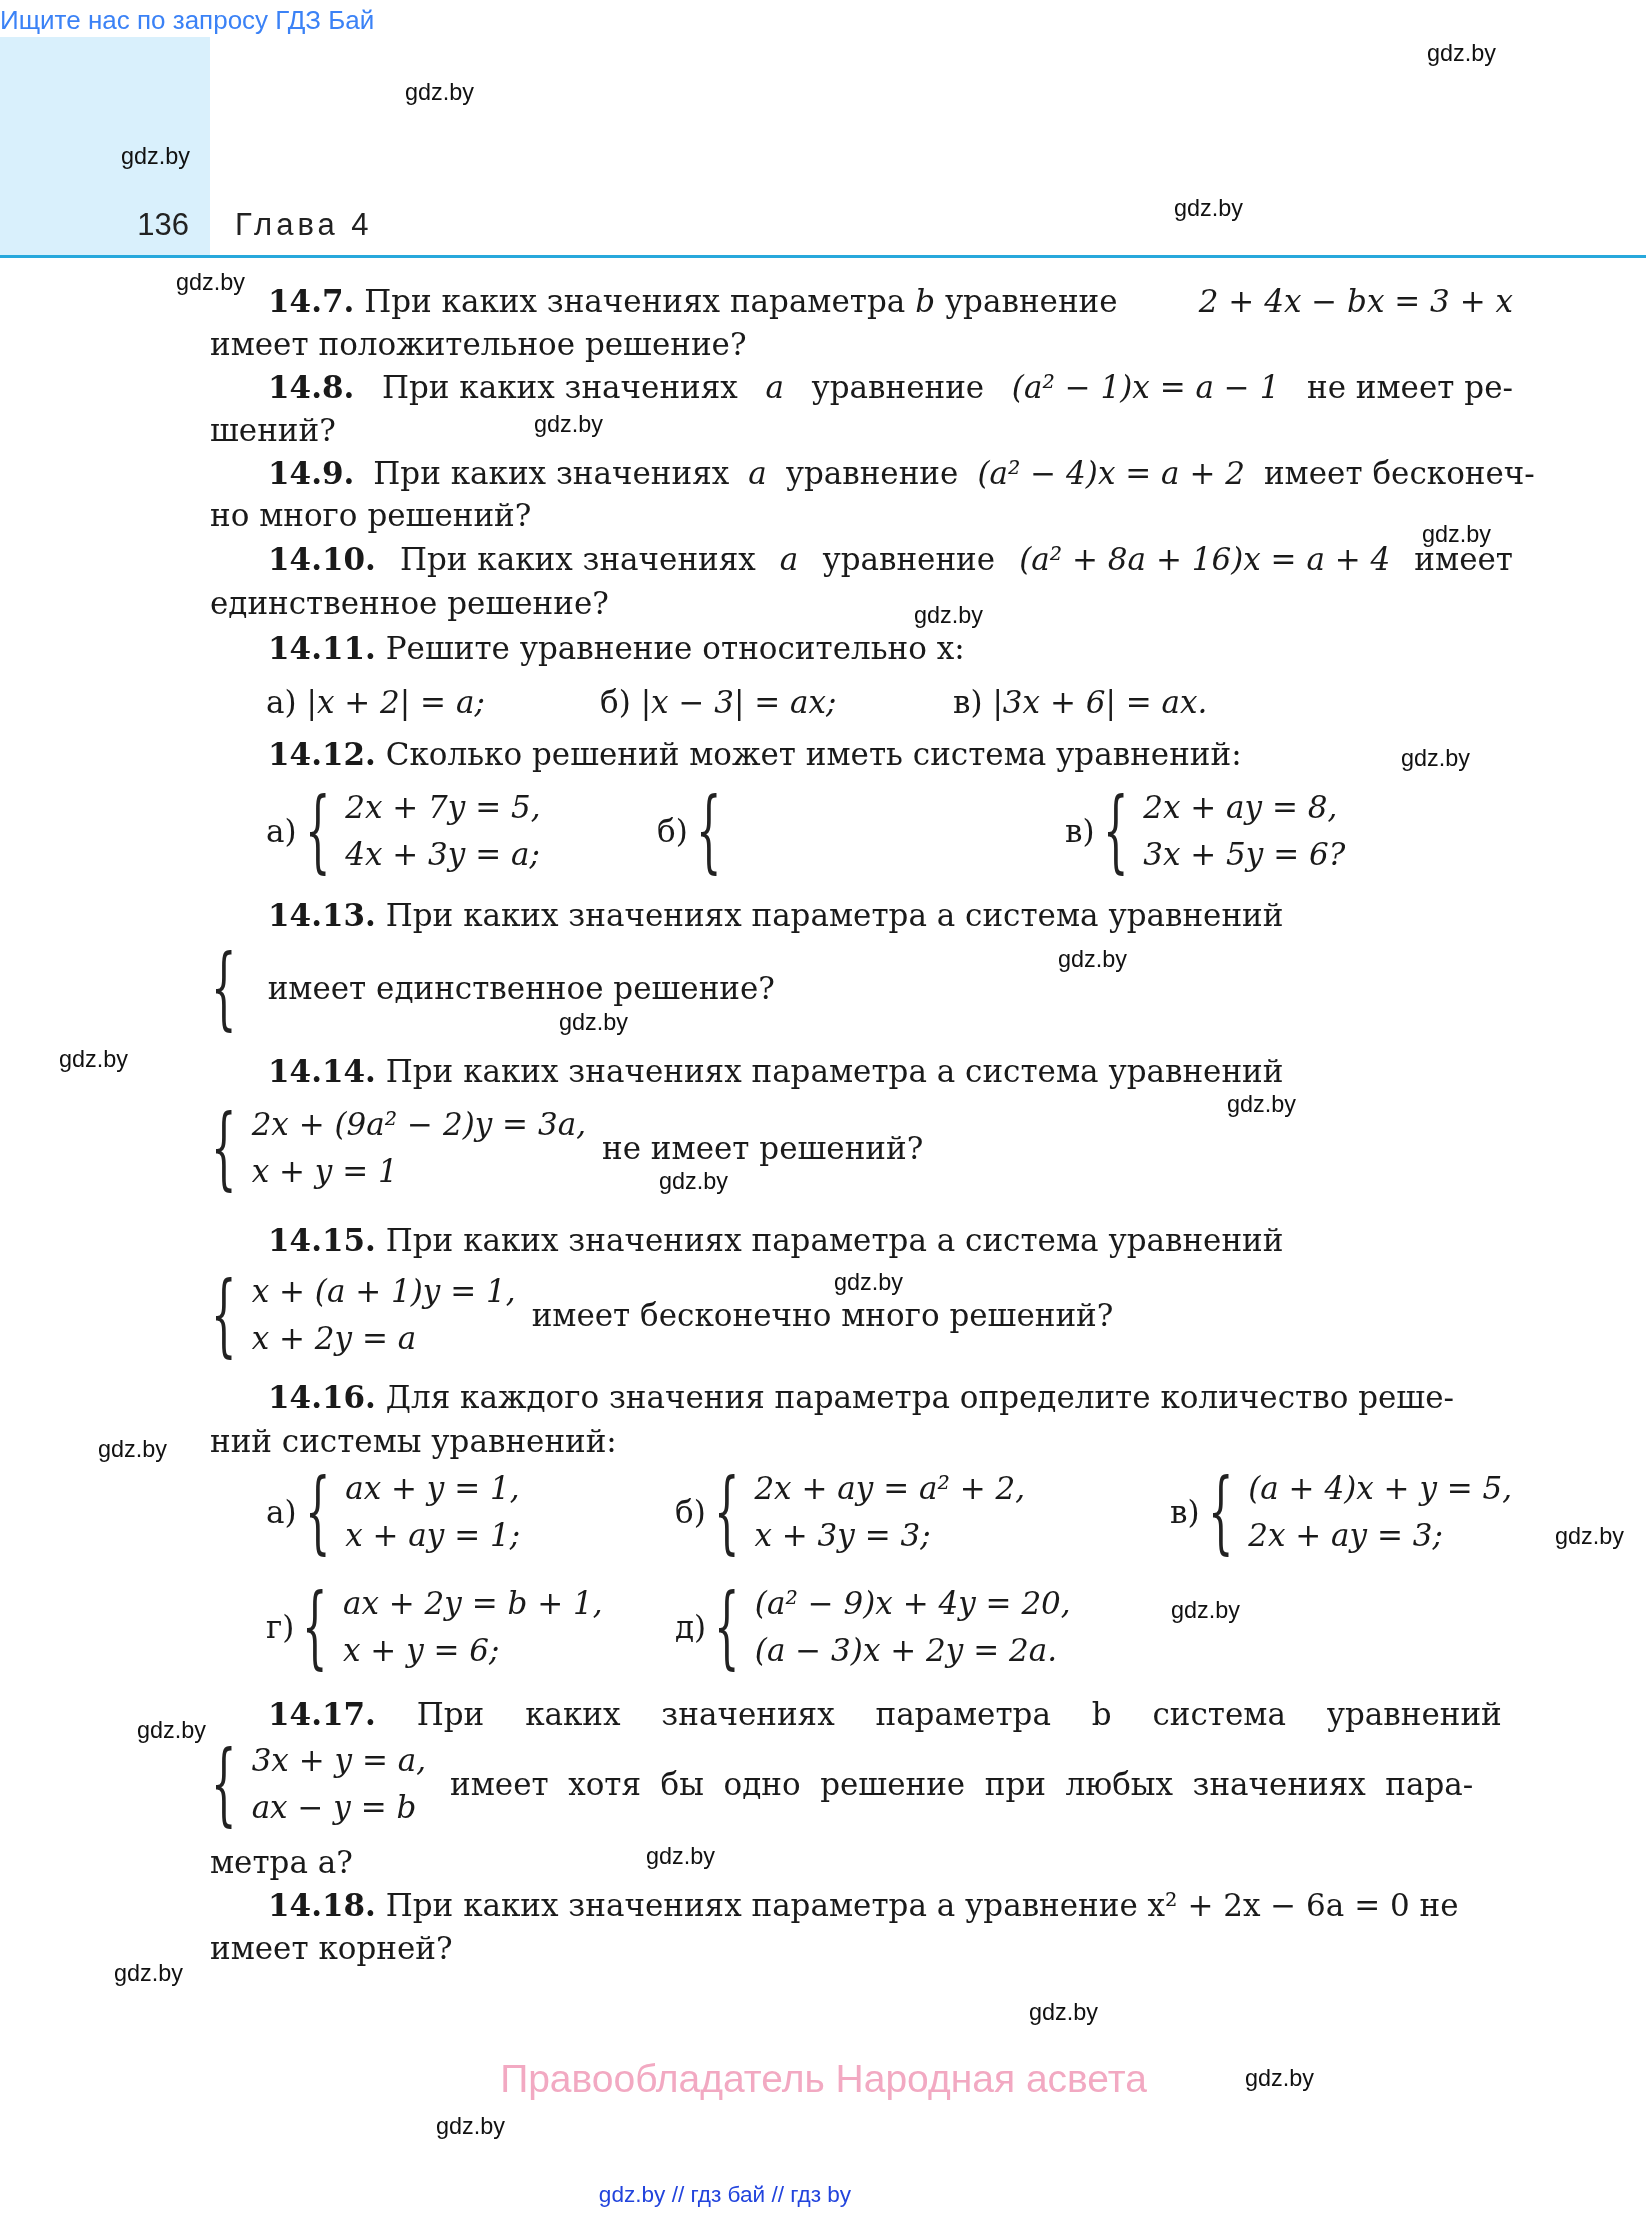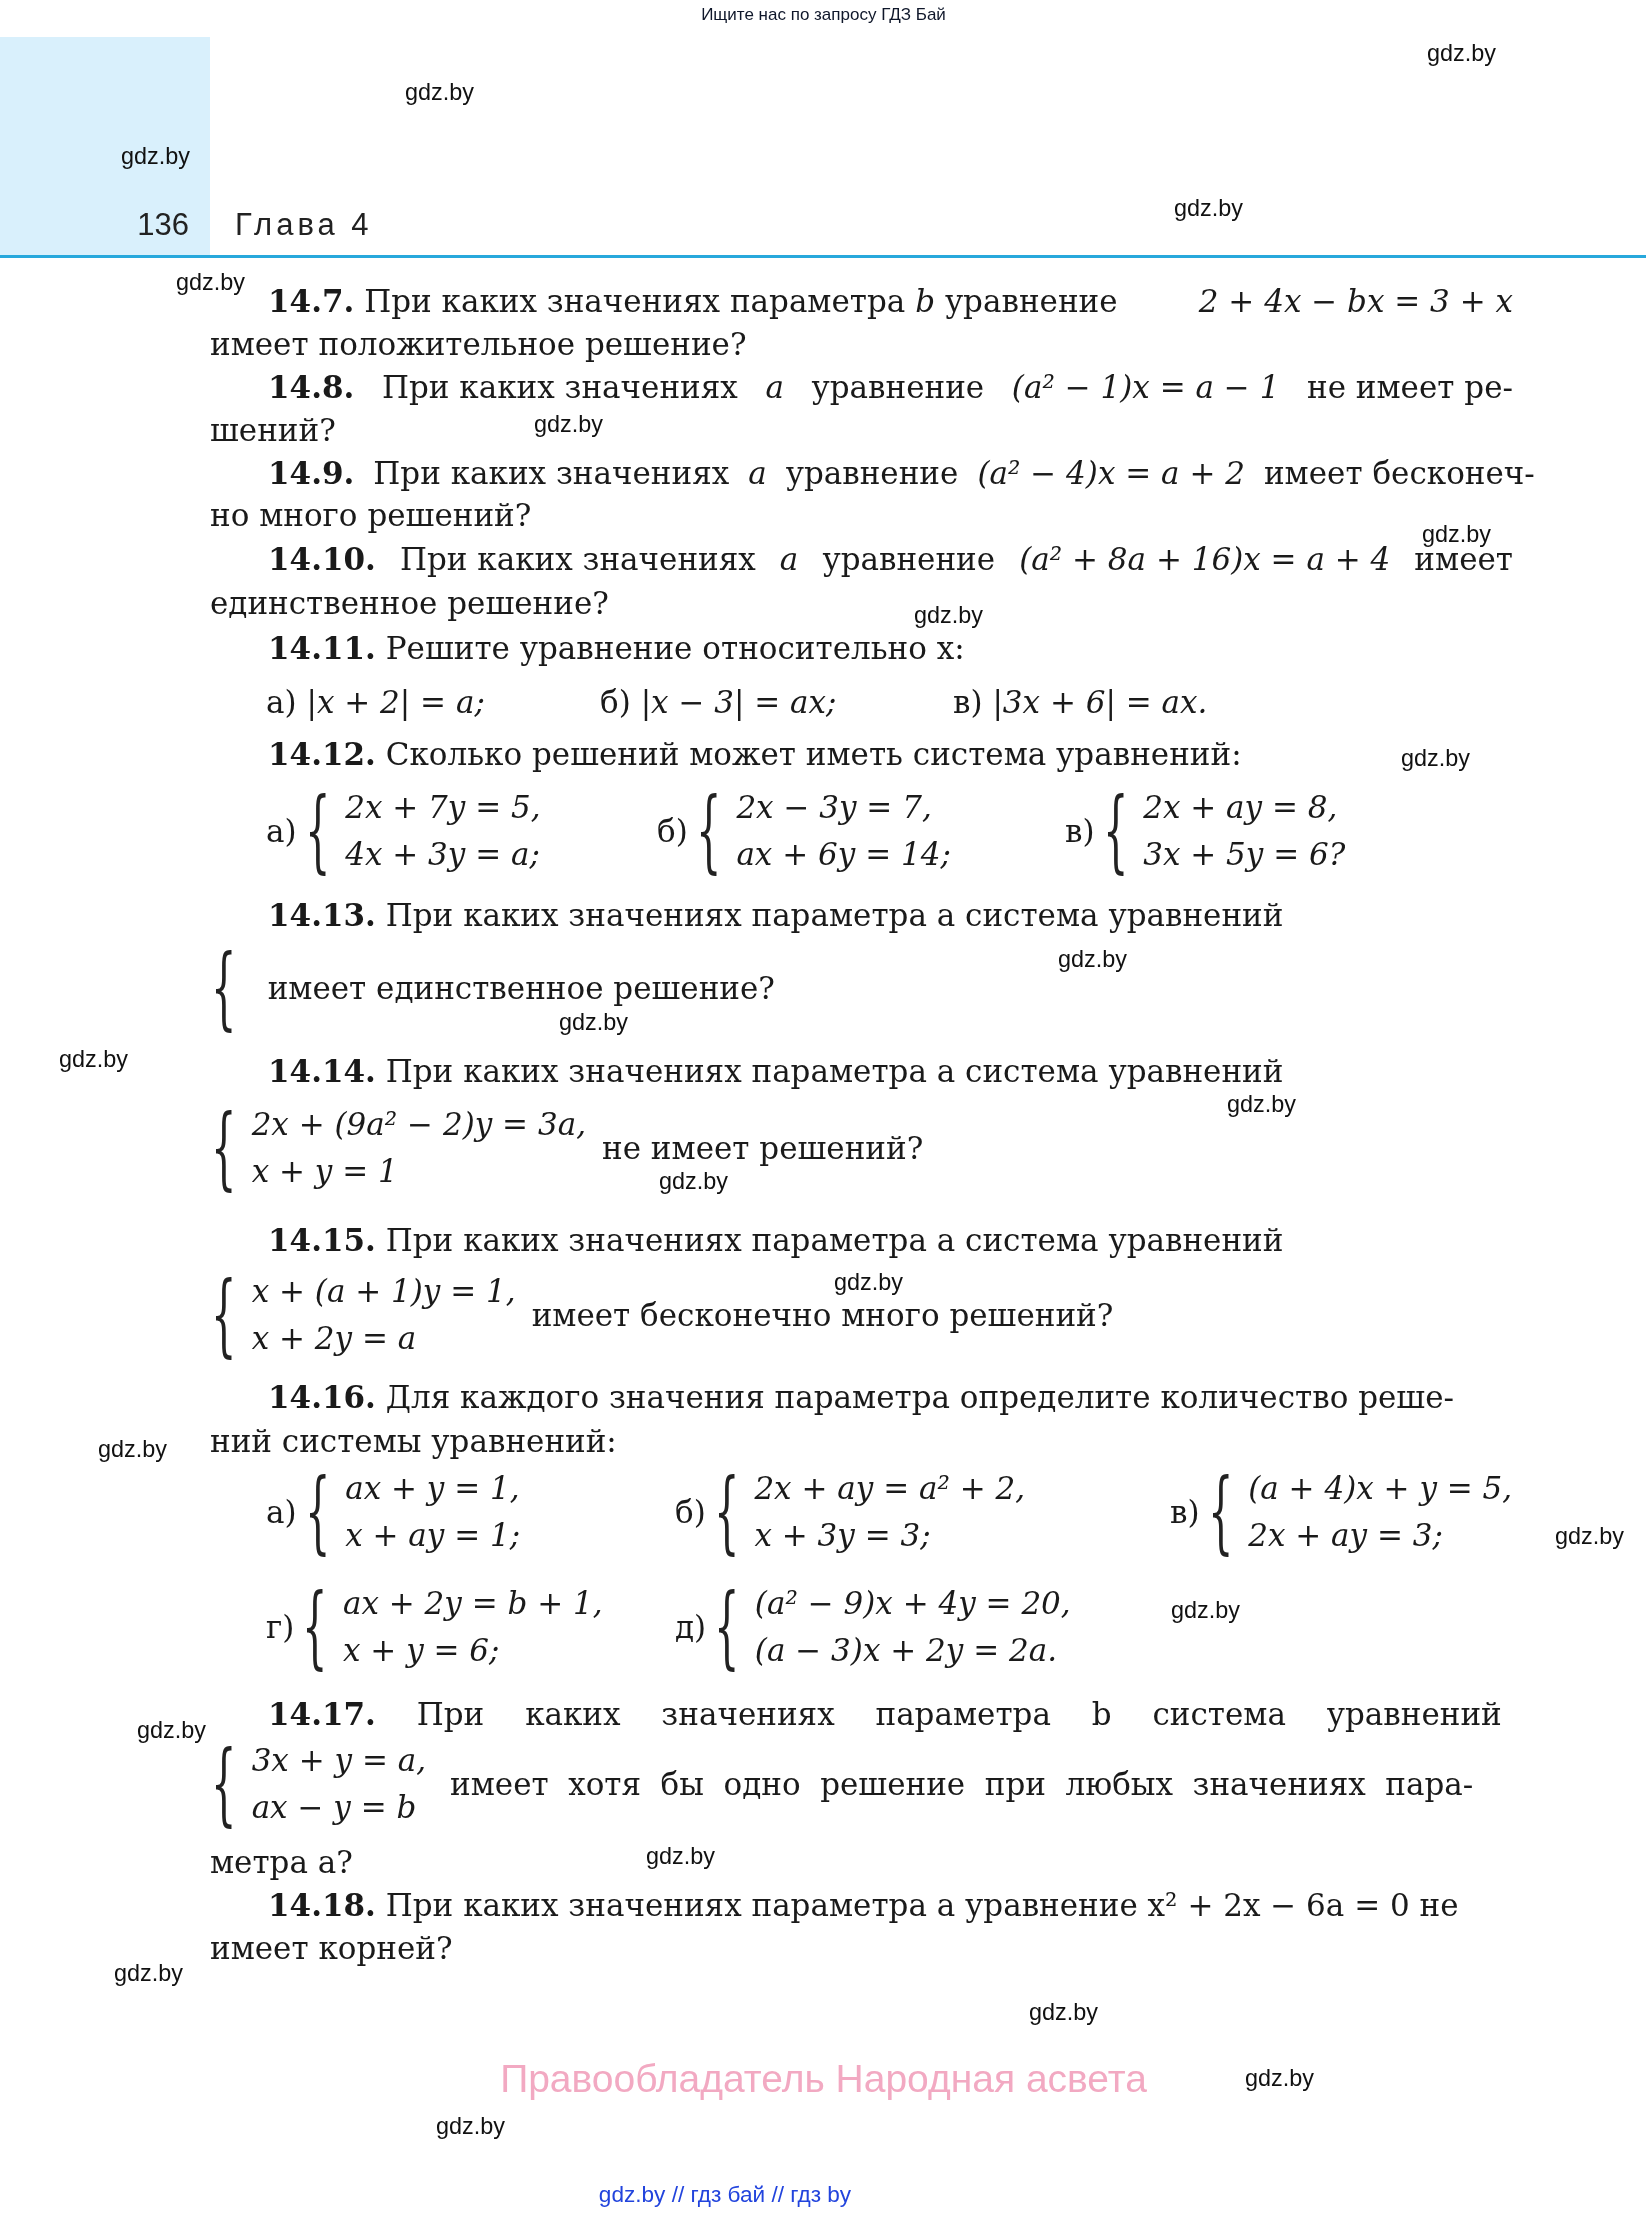--- a/index.html
+++ b/index.html
@@ -1,20 +1,20 @@
 <!DOCTYPE html>
 <html style="font-size:13px"><head>
 <meta charset="utf-8">
 <style>
   html, body { margin:0; padding:0; }
   body { width:1647px; height:2216px; position:relative; background:#ffffff; overflow:hidden;
          font-family:"DejaVu Serif", "Liberation Serif", serif; color:#1a1a1a; }
   .abs { position:absolute; }
-  .top-banner { left:0; width:1647px; top:4.8px; text-align:center; color:#0f172a;
-         font-family:"Liberation Sans", sans-serif; font-size:17px; }
+  .top-banner { left:0; width:1647px; top:4.8px; text-align:left; color:#3b82f6;
+         font-family:"Liberation Sans", sans-serif; font-size:26px; }
   .sidebar { left:0; top:37px; width:210px; height:219px; background:#d9f0fc; }
   .rule { left:0; top:255px; width:1647px; height:3.2px; background:#27a8dc; }
   .page-num { left:121px; width:68px; top:207px; text-align:right; font-family:"Liberation Sans", sans-serif;
          font-size:31px; color:#222; }
   .chapter { left:235px; top:207px; font-family:"Liberation Sans", sans-serif; font-size:31px;
          letter-spacing:4px; color:#222; }
   .wm { font-family:"Liberation Sans", sans-serif; font-size:23.4px; color:#111; white-space:nowrap; }
   .line { left:210px; width:1304px; font-size:31px; line-height:39px; white-space:nowrap; }
   .line.indent { left:268px; width:1245px;gap:19px; }
   .justify { display:flex; justify-content:space-between; }
@@ -114,24 +114,20 @@
   <span class="label">а)</span>
     <span class="brace">{</span>
   <div class="sys-lines">
       <span class="m">2x + 7y = 5,</span>
       <span class="m">4x + 3y = a;</span>
     </div>
 </div>
 <div class="abs sys" style="left:657px;top:786px">
   <span class="label">б)</span>
     <span class="brace">{</span>
-  <div class="sys-lines">
-      <span class="m">2x − 3y = 7,</span>
-      <span class="m">ax + 6y = 14;</span>
-    </div>
 </div>
 <div class="abs sys" style="left:1065px;top:786px">
   <span class="label">в)</span>
     <span class="brace">{</span>
   <div class="sys-lines">
       <span class="m">2x + ay = 8,</span>
       <span class="m">3x + 5y = 6?</span>
     </div>
 </div>
 

